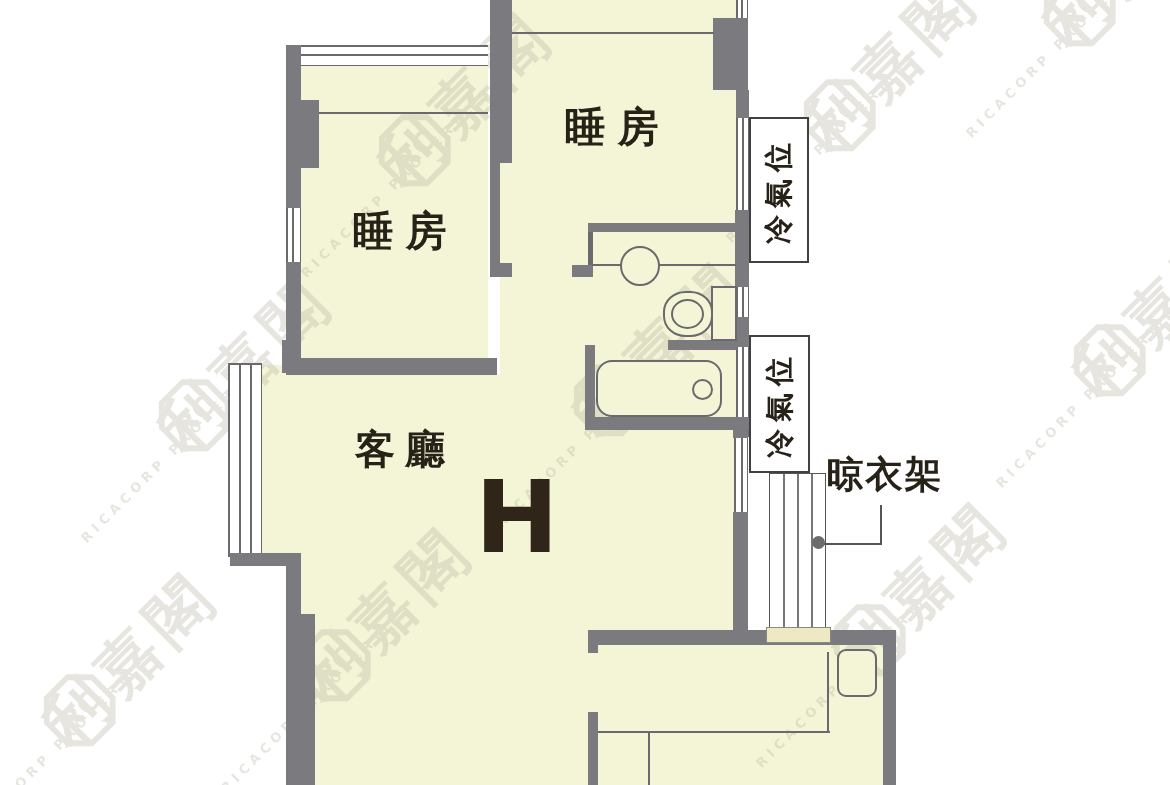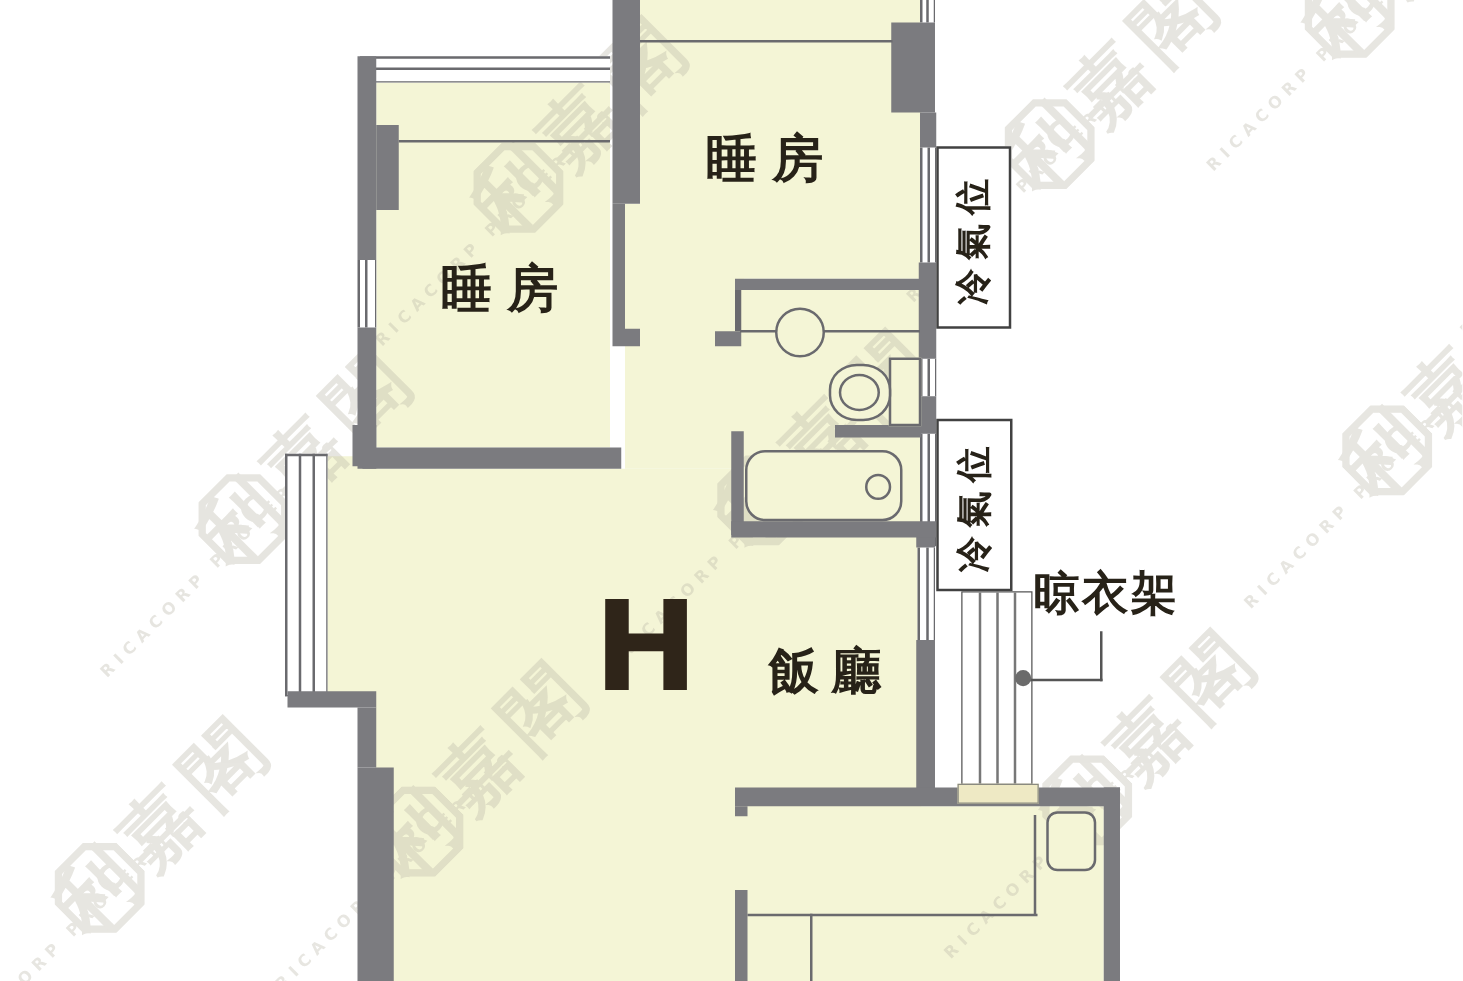--- a/index.html
+++ b/index.html
@@ -234,17 +234,17 @@
       <b class="vl" style="left:27px;"></b>
       <b class="vl" style="left:41px;"></b>
     </i>
   <i style="left:766px;top:627px;width:65px;height:16px;background:#eee9c4;border:1px solid #8a8a80;z-index:3;display:block;"></i>
   <i class="line" style="left:880px;top:505px;width:2px;height:40px;background:#555;"></i>
   <i class="line" style="left:821px;top:543px;width:61px;height:2px;background:#555;"></i>
   <i style="left:812px;top:536px;width:13px;height:13px;border-radius:50%;background:#6b6b6b;z-index:3;display:block;"></i>
 
   <span class="lbl" style="left:540px;top:106px;width:155px;font-size:41px;letter-spacing:12px;">睡房</span>
   <span class="lbl" style="left:328px;top:210px;width:155px;font-size:41px;letter-spacing:12px;">睡房</span>
+  <span class="lbl" style="left:330px;top:428px;width:150px;font-size:40px;letter-spacing:10px;">客廳</span>
   <span class="lbl" style="left:475px;top:465px;width:82px;font-size:100px;font-weight:800;color:#2f2519;">H</span>
-  <span class="lbl" style="left:590px;top:516px;width:150px;font-size:40px;letter-spacing:10px;">飯廳</span>
   <span class="lbl" style="left:822px;top:456px;width:126px;font-size:37px;letter-spacing:2px;">晾衣架</span>
 
 </div>
 
 </body></html>

